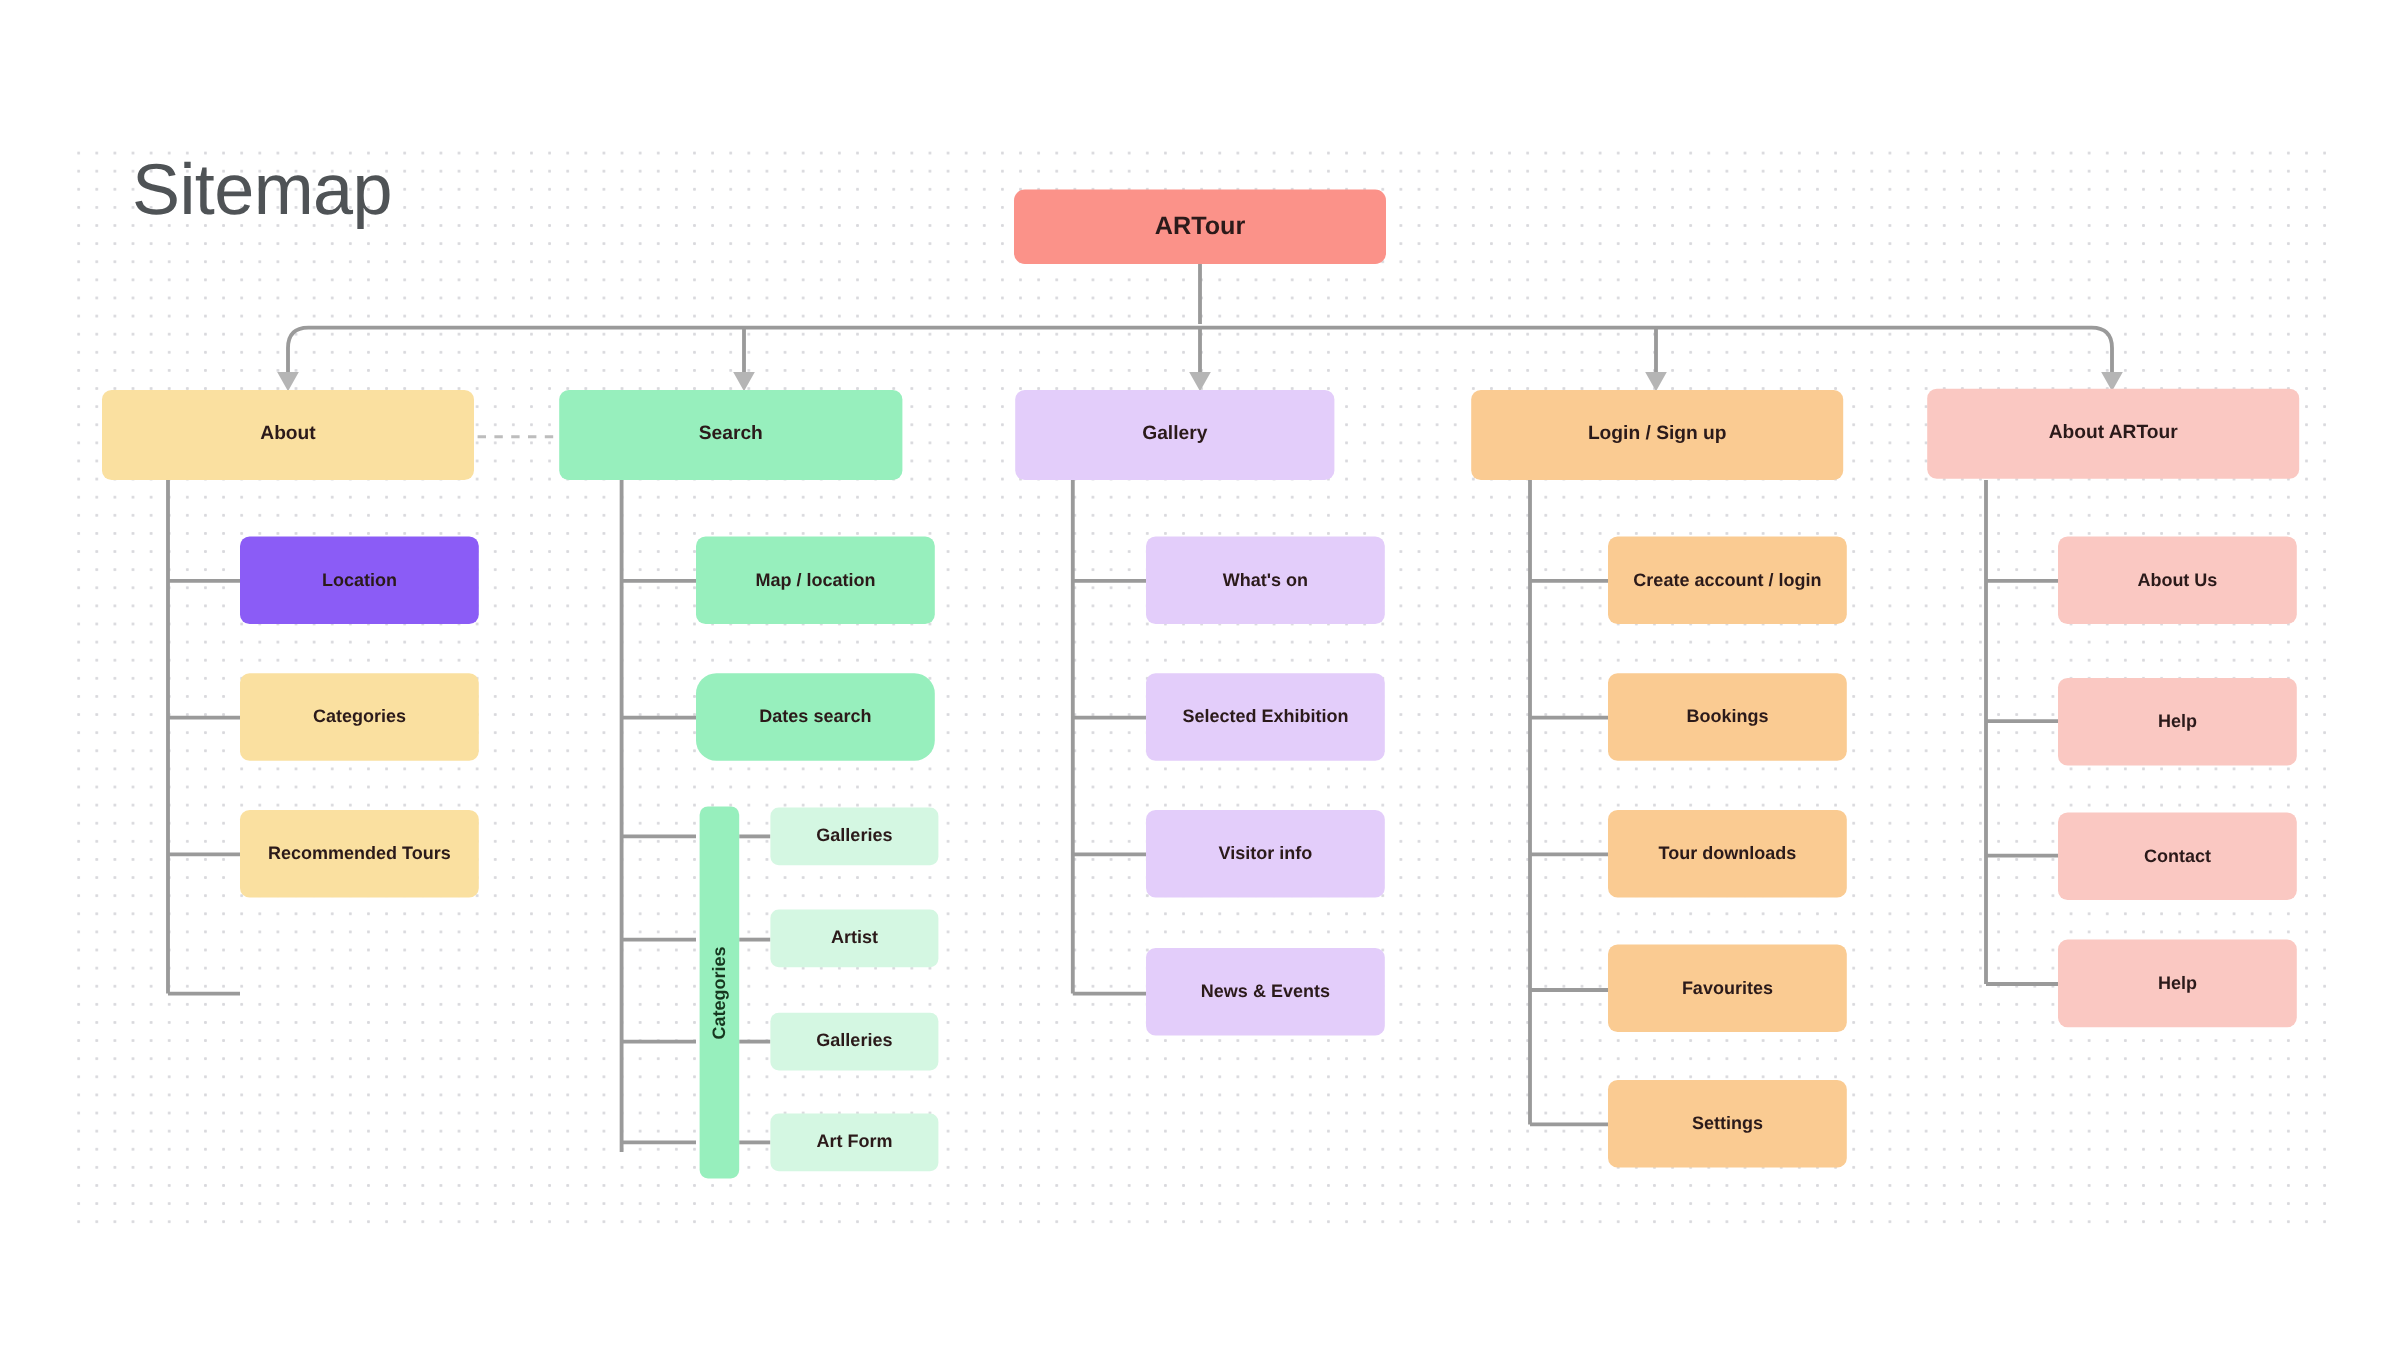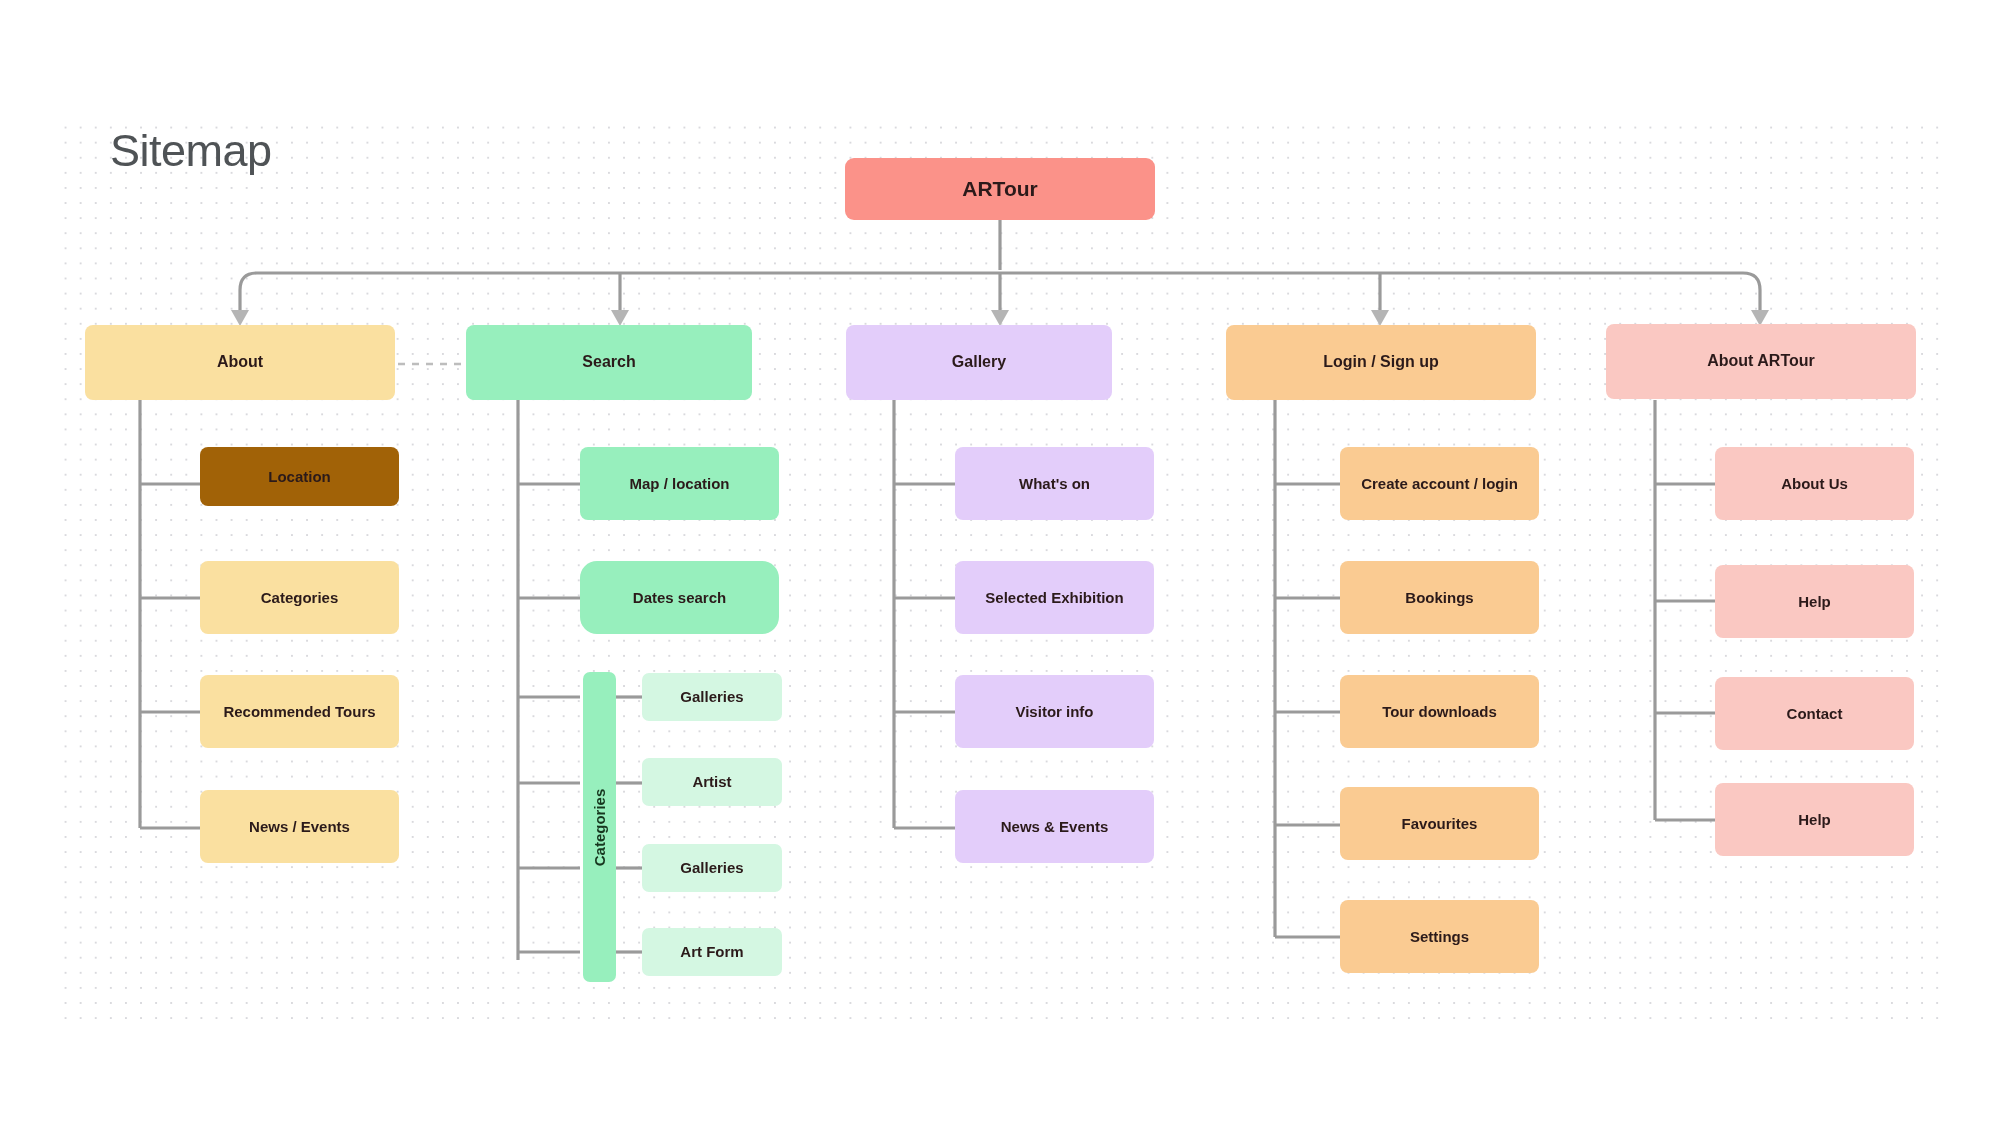--- a/index.html
+++ b/index.html
@@ -26,21 +26,21 @@
     height: 905px;
     background-image: radial-gradient(#d9d9dd 1.1px, transparent 1.2px);
     background-size: 15.1px 15.1px;
     background-position: 0 0;
     pointer-events: none;
   }
   #title {
     position: absolute;
     left: 110px;
     top: 128px;
-    font-size: 45px;
+    font-size: 60px;
     font-weight: 400;
     color: #4f5356;
     letter-spacing: -0.5px;
     line-height: 1;
     white-space: nowrap;
   }
   .node {
     position: absolute;
     box-sizing: border-box;
     display: flex;
@@ -179,32 +179,29 @@
 
   <div id="title">Sitemap</div>
 
   <div class="node root" style="left:845px; top:158px; width:310px; height:62px; background:#FB9289;">
     <span>ARTour</span>
   </div>
 
   <div class="node lvl1" style="left:85px; top:325px; width:310px; height:75px; background:#FAE0A0;">
     <span>About</span>
   </div>
-  <div class="node lvl2" style="left:200px; top:447px; width:199px; height:59px; background:#a16207;">
+  <div class="node lvl2" style="left:200px; top:447px; width:199px; height:73px; background:#8b5cf6;">
     <span>Location</span>
   </div>
   <div class="node lvl2" style="left:200px; top:561px; width:199px; height:73px; background:#FAE0A0;">
     <span>Categories</span>
   </div>
   <div class="node lvl2" style="left:200px; top:675px; width:199px; height:73px; background:#FAE0A0;">
     <span>Recommended Tours</span>
   </div>
-  <div class="node lvl2" style="left:200px; top:790px; width:199px; height:73px; background:#FAE0A0;">
-    <span>News / Events</span>
-  </div>
 
   <div class="node lvl1" style="left:466px; top:325px; width:286px; height:75px; background:#97EFBD;">
     <span>Search</span>
   </div>
   <div class="node lvl2" style="left:580px; top:447px; width:199px; height:73px; background:#97EFBD;">
     <span>Map / location</span>
   </div>
   <div class="node lvl2" style="left:580px; top:561px; width:199px; height:73px; background:#97EFBD;border-radius:17px;">
     <span>Dates search</span>
   </div>

